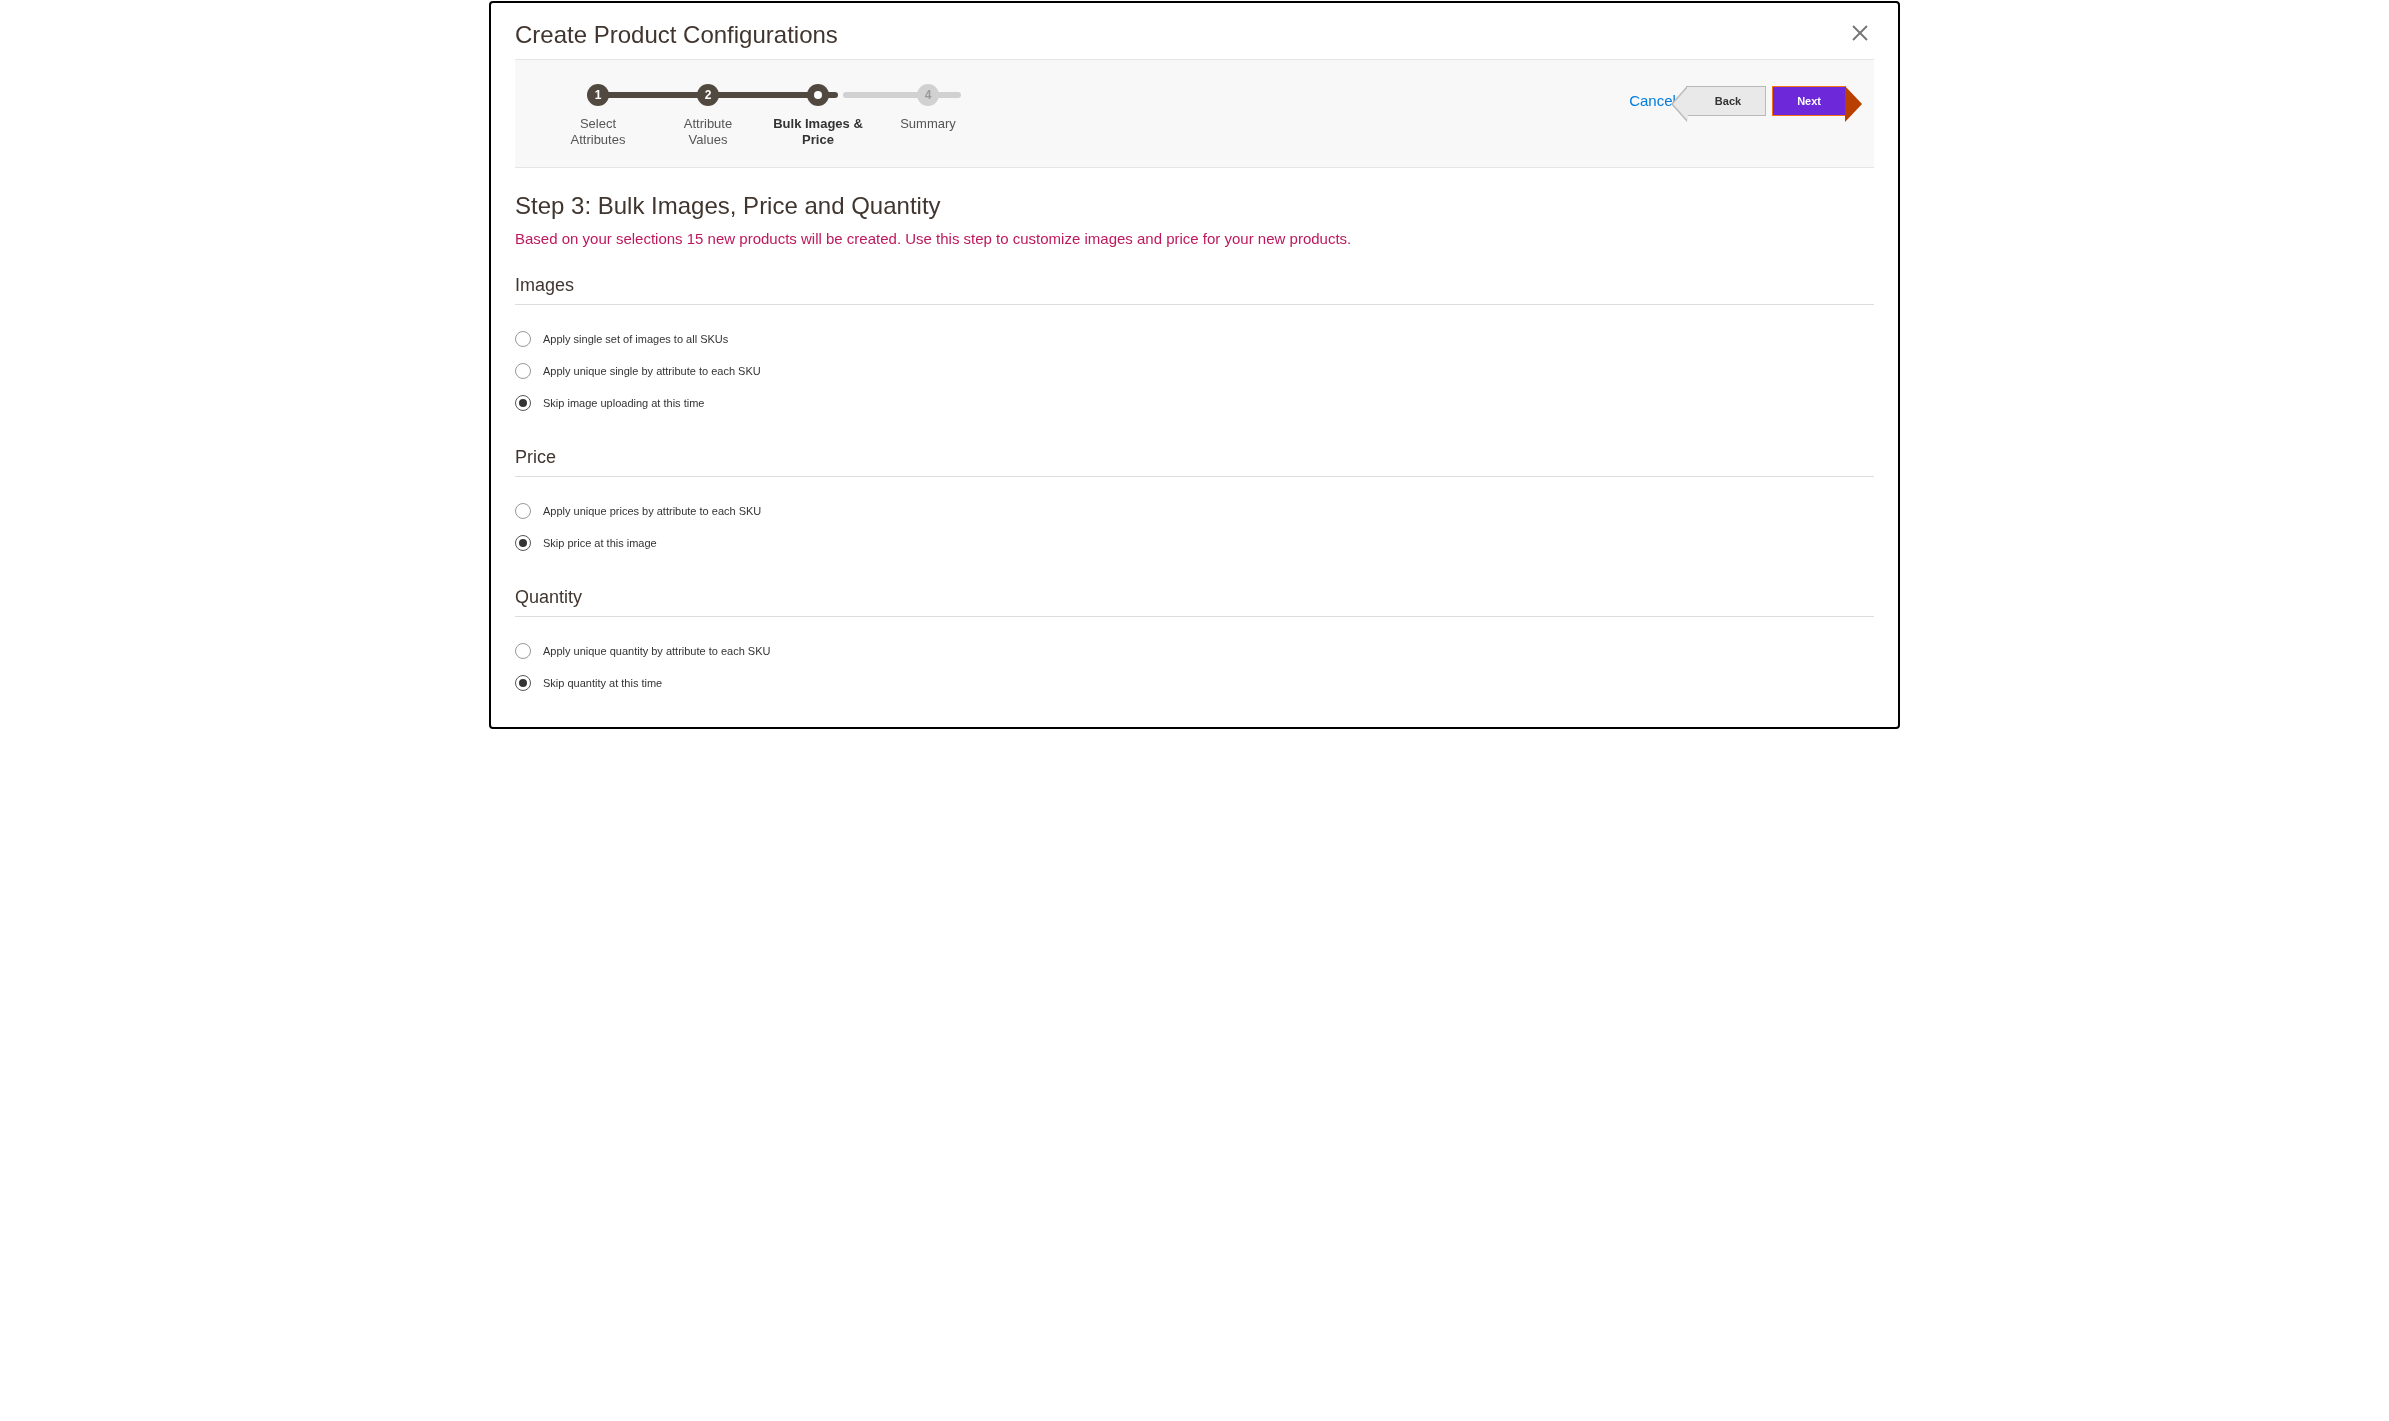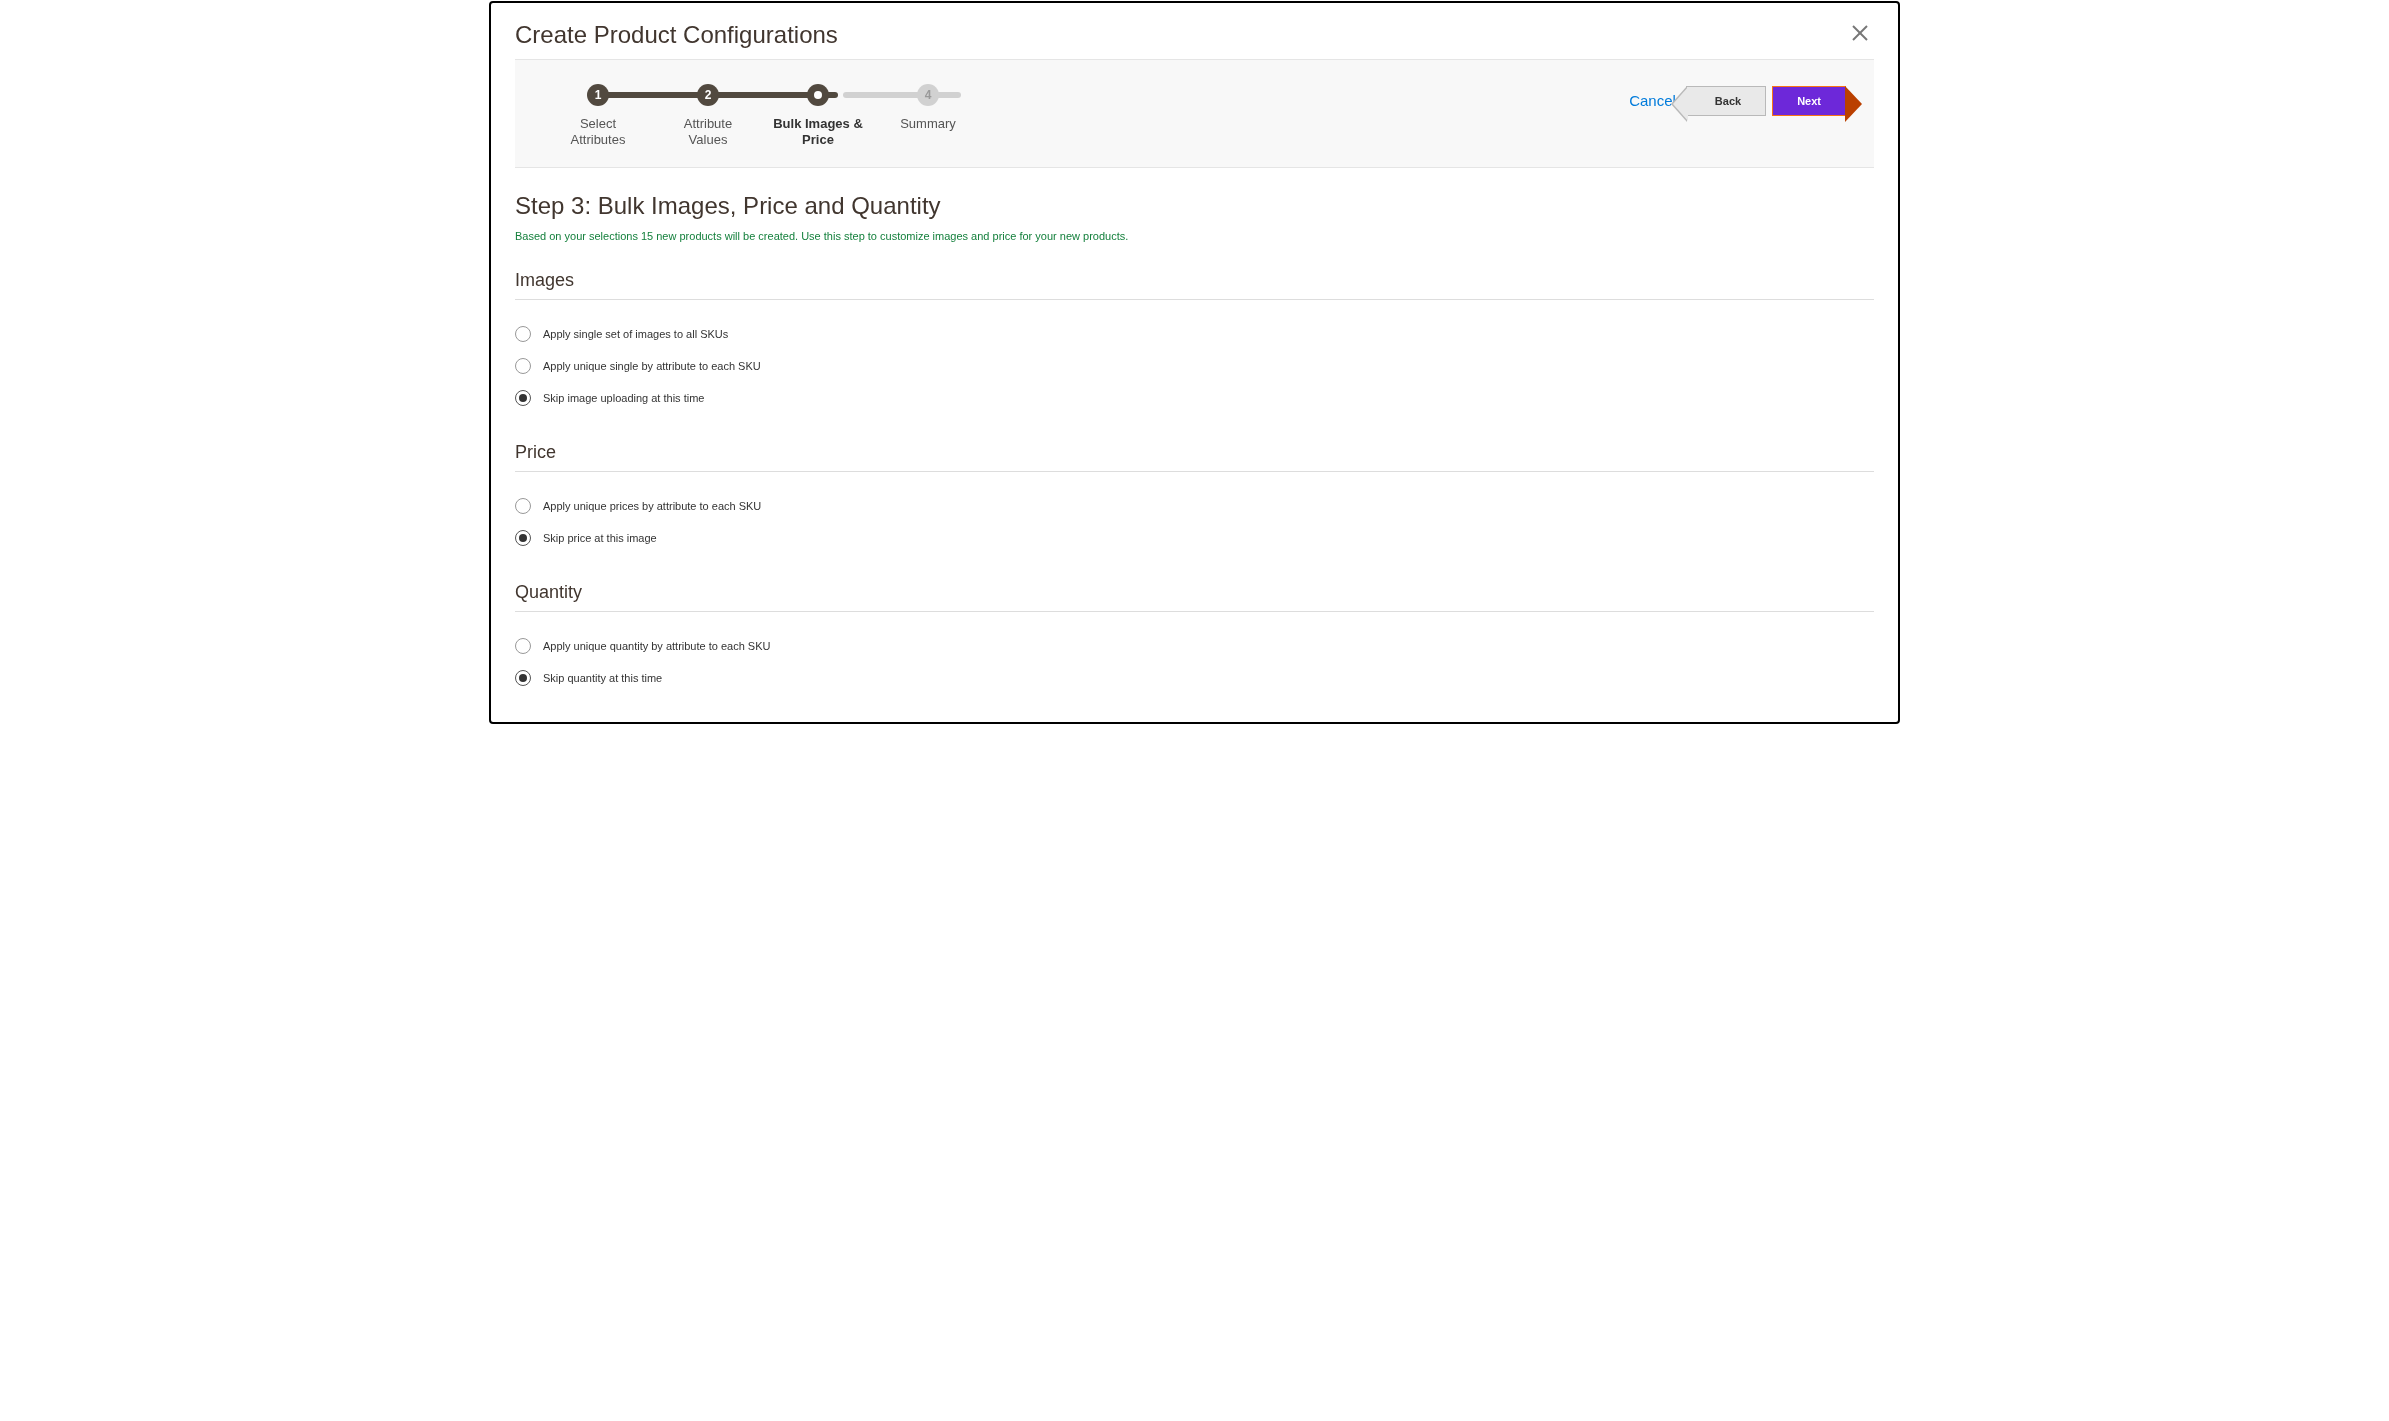--- a/index.html
+++ b/index.html
@@ -150,22 +150,22 @@
   .body {
     padding: 24px 24px 28px 24px;
   }
   .step-title {
     font-size: 24px;
     font-weight: 400;
     color: #41362f;
     margin-bottom: 10px;
   }
   .step-desc {
-    font-size: 11px;
-    color: #15803d;
+    font-size: 15px;
+    color: #be185d;
     margin-bottom: 28px;
   }
   .section-title {
     font-size: 18px;
     font-weight: 400;
     color: #41362f;
     padding-bottom: 8px;
     border-bottom: 1px solid #ddd;
     margin-bottom: 18px;
     margin-top: 28px;

